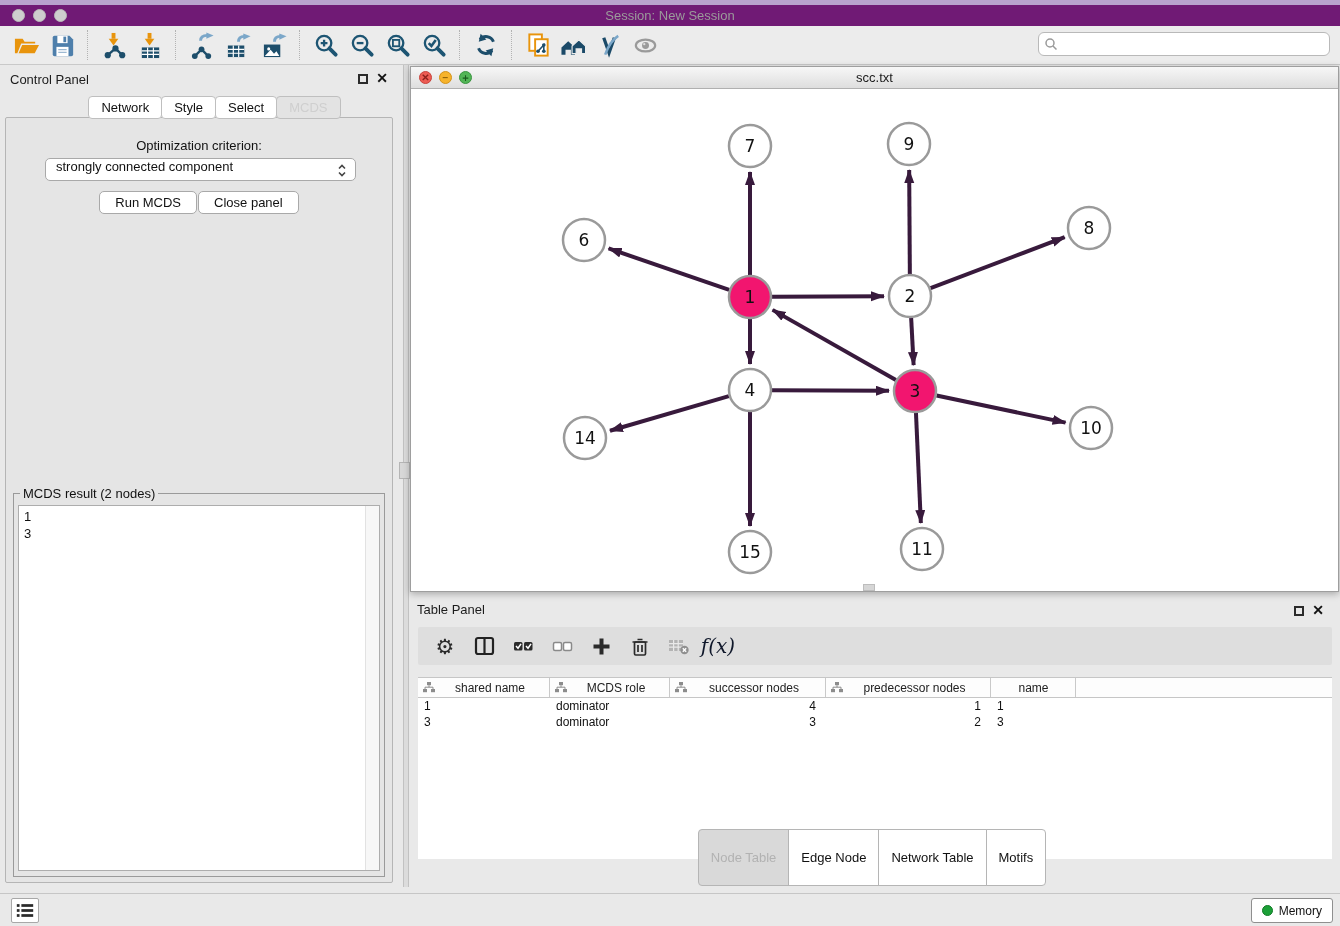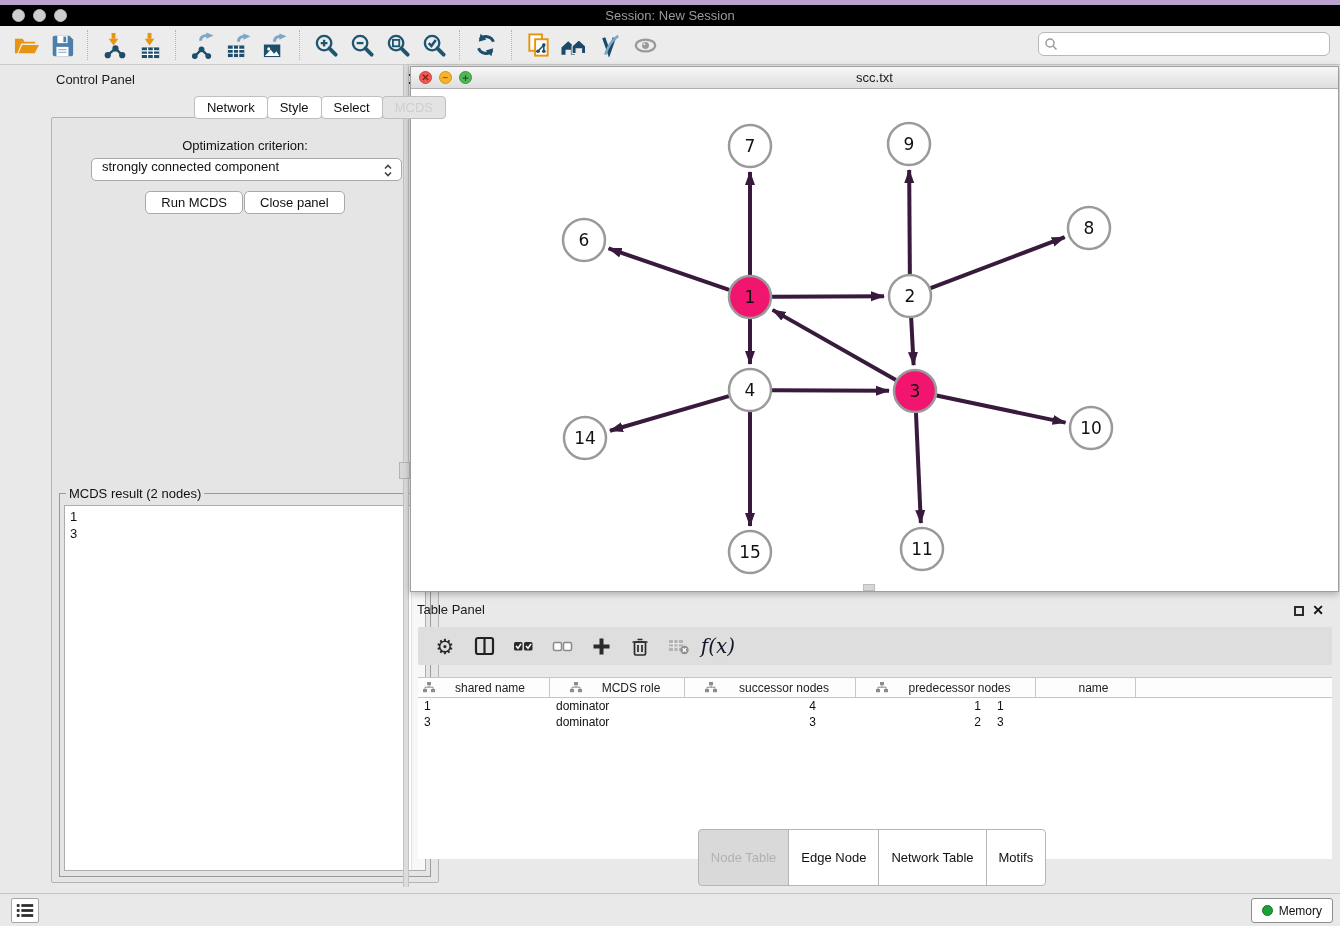--- a/index.html
+++ b/index.html
@@ -3,40 +3,40 @@
 <meta charset="utf-8">
 <style>
   html,body{margin:0;padding:0;}
   body{
     width:1340px;height:926px;position:relative;overflow:hidden;
     background:#e9e9e9;font-family:"Liberation Sans",sans-serif;
     -webkit-font-smoothing:antialiased;
   }
   
   .top-strip{position:absolute;left:0;top:0;width:1340px;height:5px;background:#b9a2ce;}
-  .titlebar{position:absolute;left:0;top:5px;width:1340px;height:21px;background:#000000;border-bottom:1px solid #d6d6d6;text-decoration:underline;}
+  .titlebar{position:absolute;left:0;top:5px;width:1340px;height:21px;background:#701a75;border-bottom:1px solid #d6d6d6;text-decoration:underline;}
   .tl-group{position:absolute;left:12px;top:4px;display:flex;gap:8px;}
   .tl{width:13px;height:13px;border-radius:50%;background:#cecece;border:1px solid #b9b9b9;box-sizing:border-box;}
   .win-title{position:absolute;left:0;top:3px;width:100%;text-align:center;font-size:13px;color:#9b9b9b;}
   .toolbar{position:absolute;left:0;top:26px;width:1340px;height:39px;background:#ececec;border-bottom:1px solid #c9c9c9;
     display:flex;align-items:center;padding-left:8px;box-sizing:border-box;}
   .tb-btn{width:36px;height:32px;display:flex;align-items:center;justify-content:center;}
   .tb-sep{width:1px;height:30px;border-left:1px dotted #b3b3b3;margin:0 7px;}
   .search-wrap{position:absolute;right:10px;top:6px;width:292px;height:24px;}
   .search-input{width:100%;height:100%;box-sizing:border-box;border:1px solid #b9b9b9;border-radius:6px;background:#fff;
     padding:0 6px 0 24px;font-size:13px;outline:none;}
   .search-glass{position:absolute;left:6px;top:5px;}
   
-  .control-panel{position:absolute;left:0;top:65px;width:400px;height:822px;margin-left:46px;}
+  .control-panel{position:absolute;left:0;top:65px;width:400px;height:822px;}
   .cp-header{position:absolute;left:0;top:0;width:100%;height:28px;}
   .cp-title{position:absolute;left:10px;top:7px;font-size:13px;color:#1c1c1c;}
   .float-btn{position:absolute;top:9px;width:10px;height:10px;border:2px solid #2b2b2b;box-sizing:border-box;}
   .close-btn{position:absolute;top:5px;font-size:14px;font-weight:bold;color:#111;line-height:16px;}
   .cp-float{right:32px;} .cp-close{right:12px;}
-  .ctabs{position:absolute;left:0;top:31px;width:100%;display:flex;justify-content:flex-end;}
+  .ctabs{position:absolute;left:15px;top:31px;width:100%;display:flex;justify-content:center;}
   .ctab{font-size:13px;color:#111;background:#fff;border:1px solid #bfbfbf;padding:3px 12px;margin-left:-1px;
     border-radius:4px;position:relative;z-index:2;}
   .ctab-active{background:#e3e3e3;color:#cfcfcf;z-index:1;}
   .cp-body{position:absolute;left:5px;top:52px;width:388px;height:766px;background:#e5e5e5;
     border:1px solid #b5b5b5;box-sizing:border-box;border-radius:2px;}
   .opt-label{position:absolute;left:0;top:20px;width:100%;text-align:center;font-size:13px;color:#111;}
   .cp-select{position:absolute;left:39px;top:40px;width:311px;height:23px;background:#fff;border:1px solid #a9a9a9;
     border-radius:5px;box-sizing:border-box;display:flex;padding-left:10px;font-size:13px;color:#111;}
   .cp-select .chev{position:absolute;right:6px;top:3px;}
   .cp-buttons{position:absolute;left:0;top:73px;width:100%;display:flex;justify-content:center;gap:1px;}
@@ -62,21 +62,21 @@
   
   .table-panel{position:absolute;left:405px;top:597px;width:935px;height:290px;}
   .tp-title{position:absolute;left:12px;top:5px;font-size:13px;color:#1c1c1c;}
   .tp-float{right:36px;} .tp-close{right:16px;}
   .tp-toolbar{position:absolute;left:13px;top:30px;width:914px;height:38px;background:#dedede;border-radius:2px;
     display:flex;align-items:center;gap:9px;padding-left:12px;box-sizing:border-box;}
   .tp-icon{width:30px;height:30px;display:flex;align-items:center;justify-content:center;}
   .gear-glyph{font-size:21px;color:#2b2b2b;line-height:21px;}
   .fx-label{font-family:"DejaVu Serif",serif;font-style:italic;font-size:20px;color:#0f172a;}
   .node-table{position:absolute;left:13px;top:80px;width:914px;height:182px;background:#fff;}
-  .thead{display:flex;height:19px;border-top:1px solid #c6c6c6;border-bottom:1px solid #c6c6c6;background:#fdfdfd;gap:15px;}
+  .thead{display:flex;height:19px;border-top:1px solid #c6c6c6;border-bottom:1px solid #c6c6c6;background:#fdfdfd;}
   .th{display:flex;align-items:center;border-right:1px solid #c9c9c9;box-sizing:border-box;padding-left:5px;}
   .th-label{flex:1;text-align:center;font-size:12px;color:#222;padding-right:4px;}
   .tr{display:flex;height:16px;align-items:center;}
   .td{font-size:12px;color:#111;box-sizing:border-box;padding:0 10px 0 6px;}
   .ttabs{position:absolute;left:0;bottom:1px;width:100%;display:flex;justify-content:center;}
   .btab{font-size:13px;background:#fff;color:#111;border:1px solid #b5b5b5;padding:20px 12px;margin-left:-1px;}
   .btab:first-child{border-radius:4px 0 0 4px;}
   .btab:last-child{border-radius:0 4px 4px 0;}
   .btab-sel{background:#d9d9d9;color:#b2b2b2;}
   

